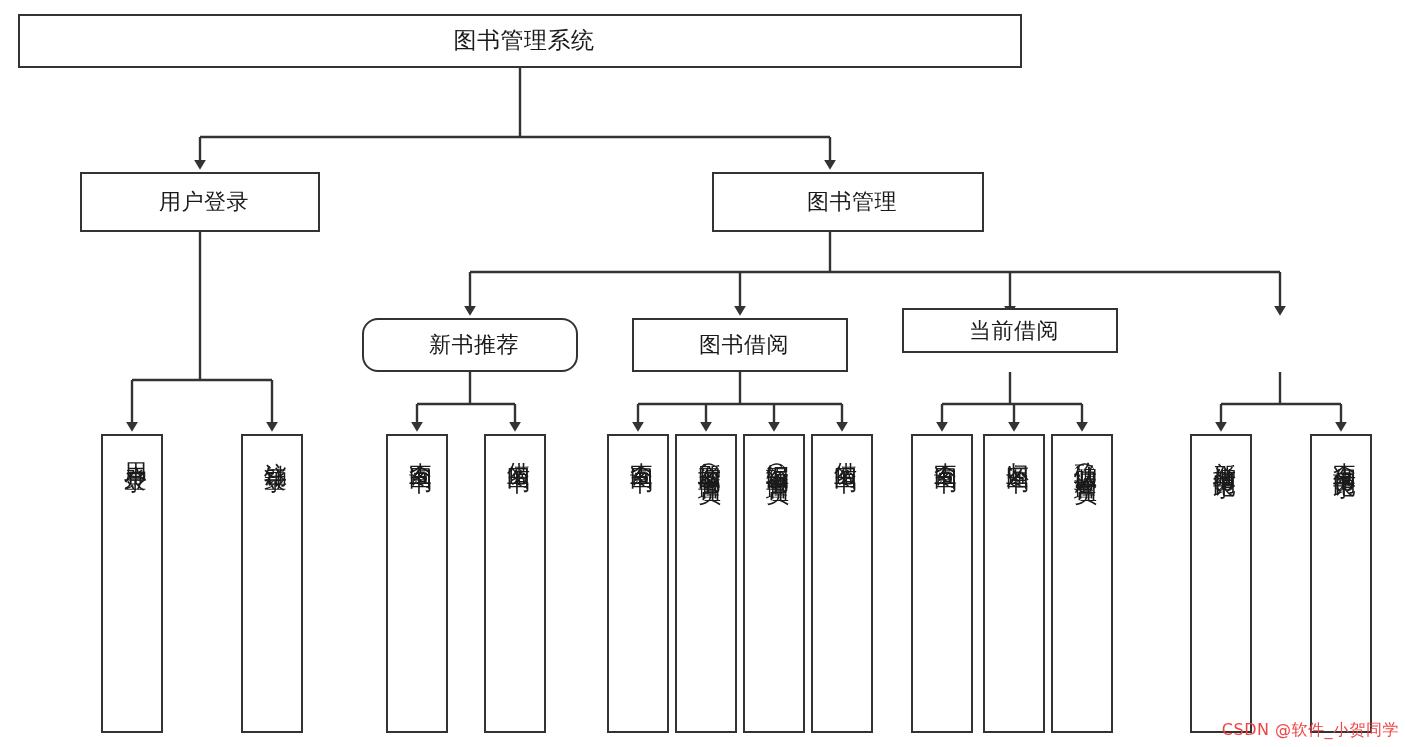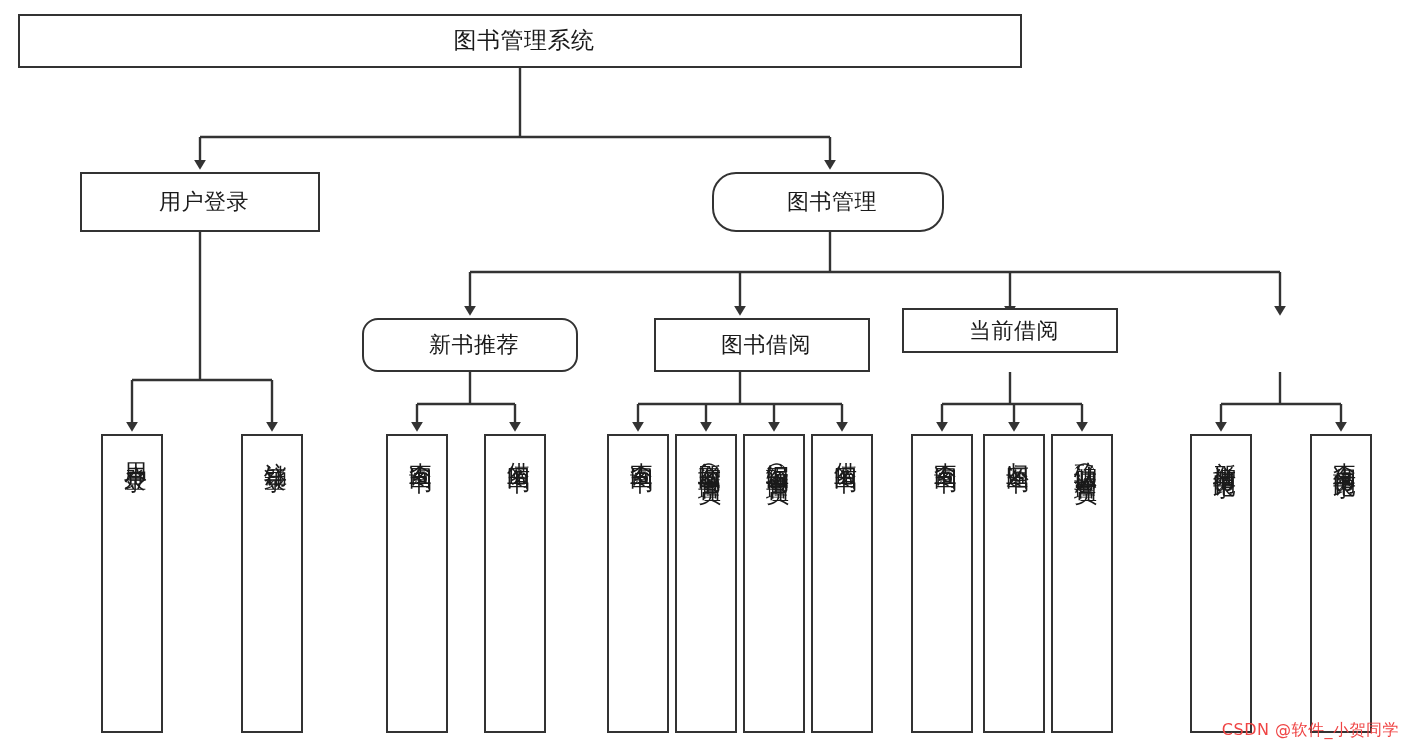--- a/index.html
+++ b/index.html
@@ -126,28 +126,28 @@
       </g>
   </svg>
 
   <div class="node root horiz" id="node-root" style="left: 18px; top: 14px; width: 1004px; height: 54px;">
     <span class="node-label">图书管理系统</span>
   </div>
 
   <div class="node horiz" id="node-user-login" style="left: 80px; top: 172px; width: 240px; height: 60px;">
     <span class="node-label">用户登录</span>
   </div>
-  <div class="node horiz" id="node-book-manage" style="left: 712px; top: 172px; width: 232px; height: 60px; border-radius: 24px;">
+  <div class="node horiz" id="node-book-manage" style="left: 712px; top: 172px; width: 272px; height: 60px;">
     <span class="node-label">图书管理</span>
   </div>
 
   <div class="node horiz" id="node-new-book-rec" style="left: 362px; top: 318px; width: 216px; height: 54px; border-radius: 16px;">
     <span class="node-label">新书推荐</span>
   </div>
-  <div class="node horiz" id="node-book-borrow" style="left: 632px; top: 318px; width: 216px; height: 54px; margin-left: 22px;">
+  <div class="node horiz" id="node-book-borrow" style="left: 632px; top: 318px; width: 216px; height: 54px;">
     <span class="node-label">图书借阅</span>
   </div>
   <div class="node horiz" id="node-current-borrow" style="left: 902px; top: 308px; width: 216px; height: 45px;">
     <span class="node-label">当前借阅</span>
   </div>
 
   <div class="node vert" id="node-leaf-user-login" style="left: 101px; top: 434px; width: 62px; height: 299px;">
     <span class="node-label">用户登录</span>
   </div>
   <div class="node vert" id="node-leaf-user-logout" style="left: 241px; top: 434px; width: 62px; height: 299px;">

